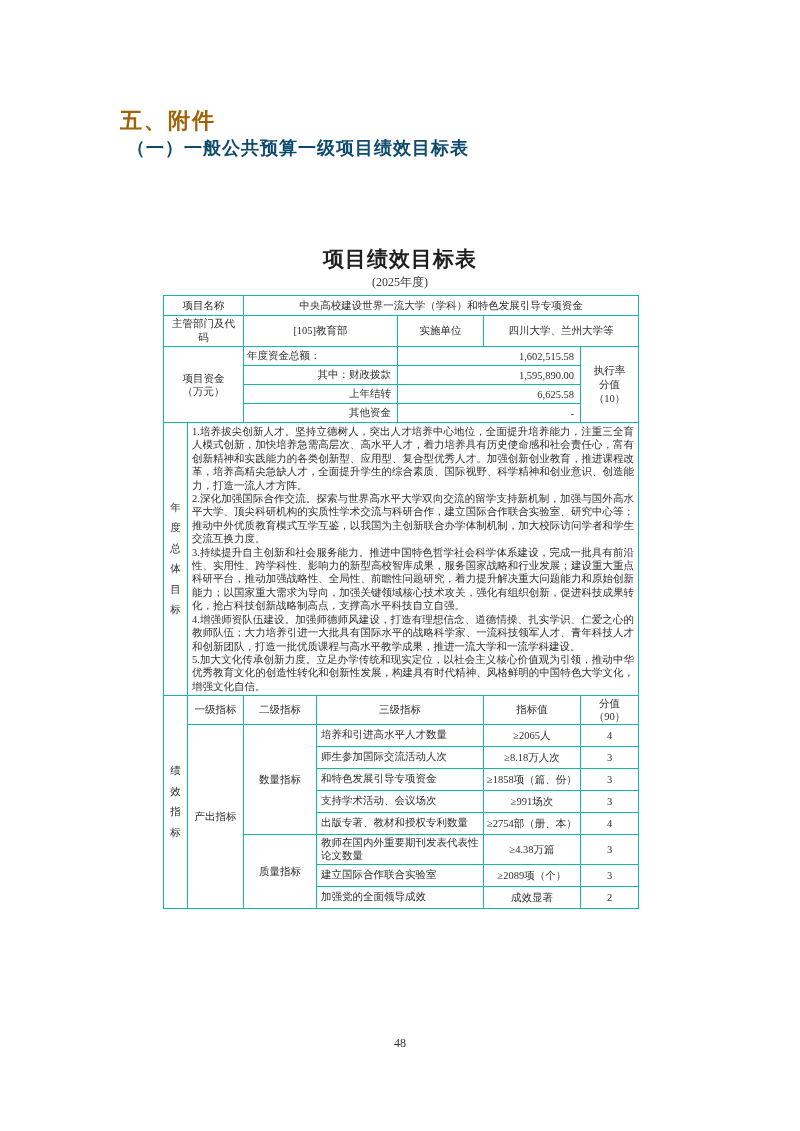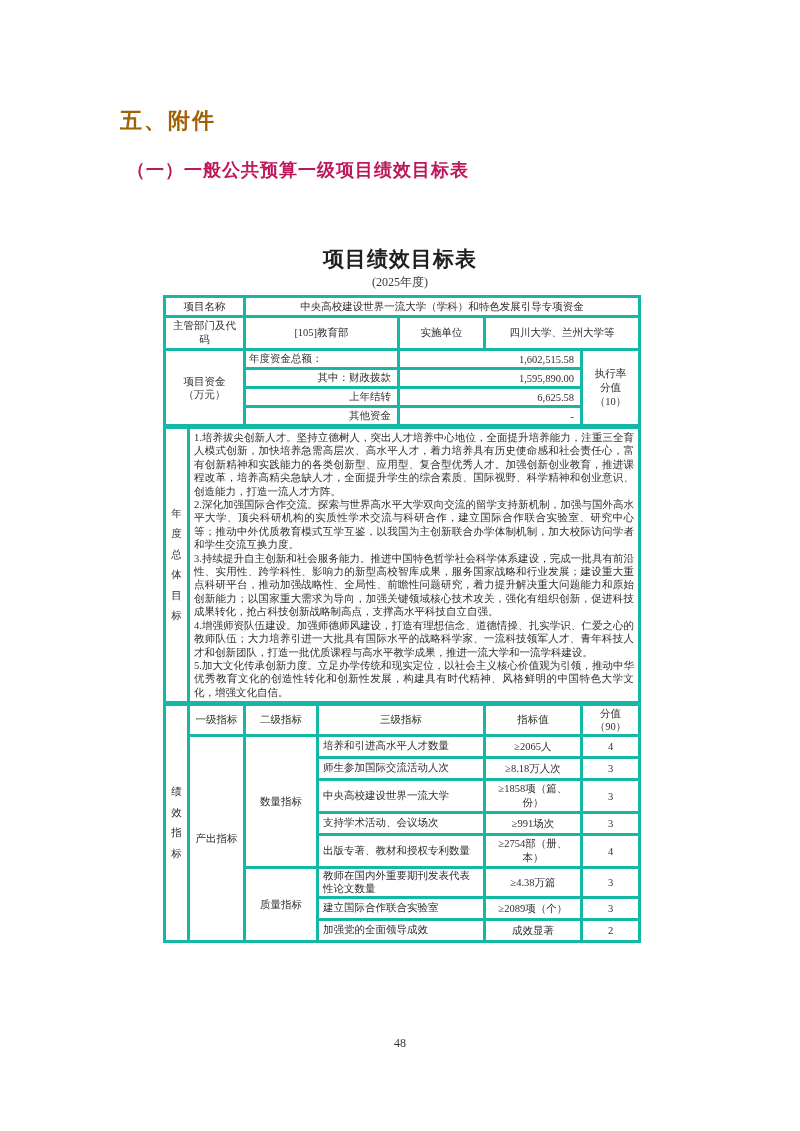--- a/index.html
+++ b/index.html
@@ -9,42 +9,42 @@
     color:#2e2e2e;
     font-family:"Liberation Serif","DejaVu Serif",serif;
     position:relative;
   }
   .section-title{
     position:absolute;left:120px;top:106px;
     font-family:"Liberation Sans","DejaVu Sans",sans-serif;
     font-weight:bold;font-size:22px;letter-spacing:2px;color:#a16207;
   }
   .subsection-title{
-    position:absolute;left:127px;top:158px;
-    font-weight:bold;font-size:18px;letter-spacing:1px;color:#be185d;
+    position:absolute;left:127px;top:136px;
+    font-weight:bold;font-size:18px;letter-spacing:1px;color:#0c4a6e;
   }
   .table-title{
     position:absolute;left:0;top:245px;width:800px;text-align:center;
     font-family:Liberation Serif, serif;
     font-weight:bold;font-size:21px;letter-spacing:1px;color:#1f1f1f;
   }
   .table-subtitle{
     position:absolute;left:0;top:274px;width:800px;text-align:center;
     font-size:12px;color:#3a3a3a;
   }
   .table-wrap{
     position:absolute;left:163px;top:295px;width:475px;
   }
   table{
     border-collapse:collapse;table-layout:fixed;width:475px;
     font-size:10.5px;color:#2e2e2e;
   }
   table + table{margin-top:-1px;}
   td{
-    border:3px solid #14b8a6;
+    border:1px solid #14b8a6;
     padding:1px 3px;
     text-align:center;vertical-align:middle;
     overflow:hidden;
   }
   .al{text-align:left;}
   .ar{text-align:right;padding-right:6px;}
   .r1{height:20px;}
   .r2{height:21px;}
   .fr{height:19px;}
   .vlabel{
@@ -173,21 +173,21 @@
       <td class="ind-name">培养和引进高水平人才数量</td>
       <td>≥2065人</td>
       <td>4</td>
     </tr>
     <tr class="ind-r">
       <td class="ind-name">师生参加国际交流活动人次</td>
       <td>≥8.18万人次</td>
       <td>3</td>
     </tr>
     <tr class="ind-r">
-      <td class="ind-name">中央高校建设世界一流大学</td>
+      <td class="ind-name">和特色发展引导专项资金</td>
       <td>≥1858项（篇、份）</td>
       <td>3</td>
     </tr>
     <tr class="ind-r">
       <td class="ind-name">支持学术活动、会议场次</td>
       <td>≥991场次</td>
       <td>3</td>
     </tr>
     <tr class="ind-r">
       <td class="ind-name">出版专著、教材和授权专利数量</td>

